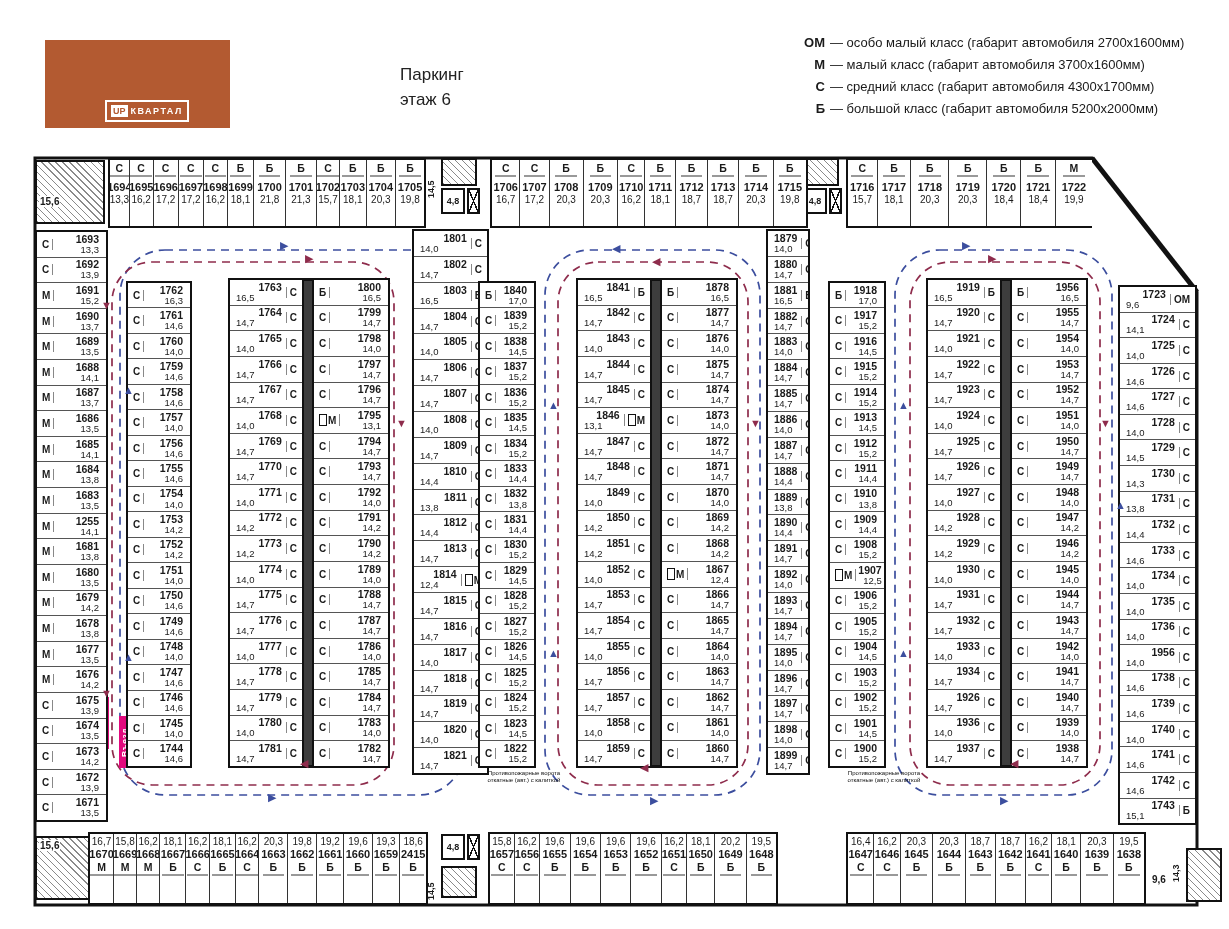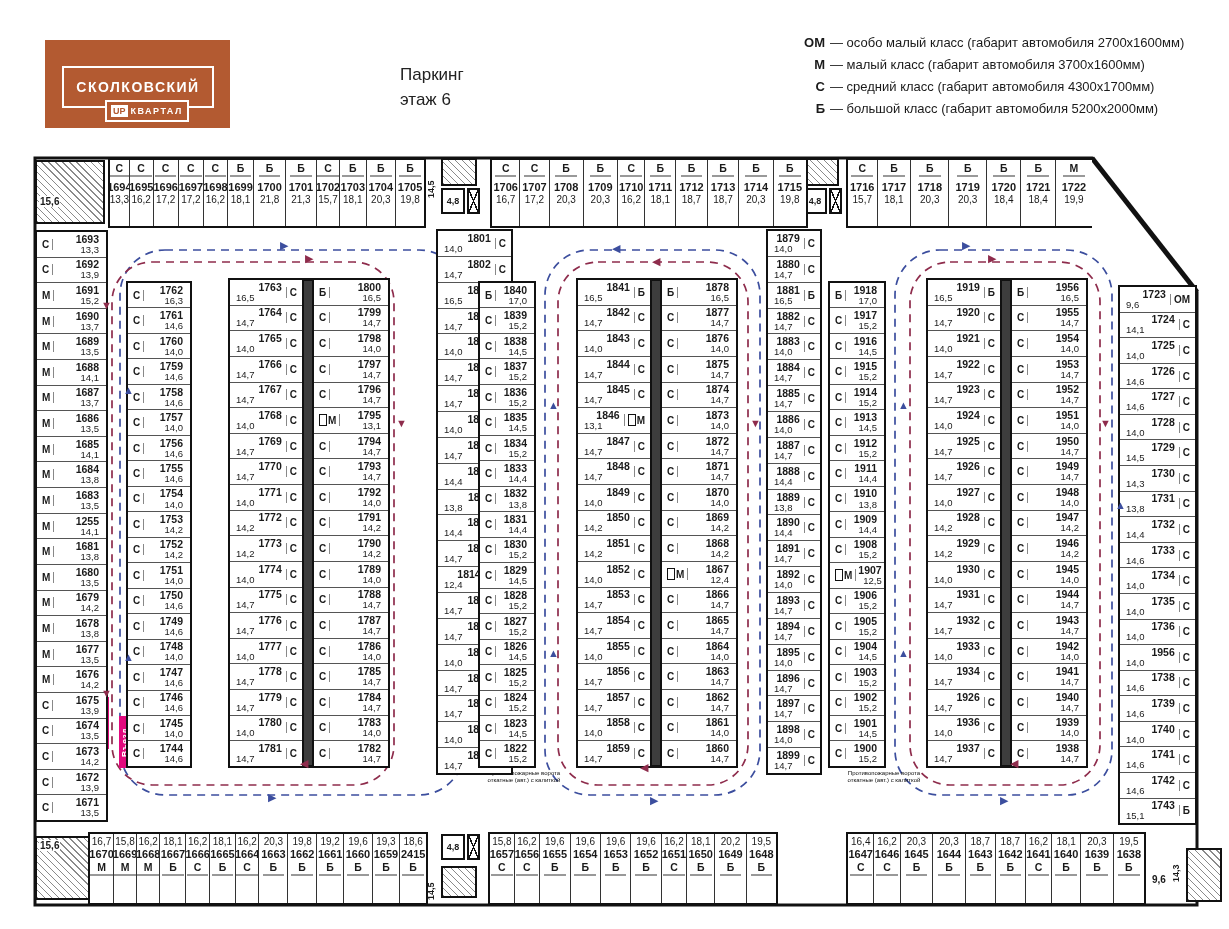--- a/index.html
+++ b/index.html
@@ -64,21 +64,20 @@
   .dim-total{font-weight:bold;font-size:9.5px;}
   .arr{position:absolute;font-size:11px;line-height:1;}
   .a-b{color:var(--lane-blue);} .a-r{color:var(--lane-red);}
 </style>
 </head>
 <body>
 
 <div id="page">
 
   <div id="logo" class="abs">
-    <div id="logo-frame" class="abs">СКОЛКОВСКИЙ</div>
     <div id="logo-badge" class="abs">
       <span class="up">UP</span>
       <span class="kv">КВАРТАЛ</span>
     </div>
   </div>
   <div id="plan-title" class="abs">
     <div>Паркинг</div>
     <div>этаж 6</div>
   </div>
   <div id="legend" class="abs">
@@ -1027,21 +1026,21 @@
           </div>
         </div>
         <div class="hspot side-left">
           <span class="hletter">С</span>
           <div class="na">
             <div class="num">1782</div>
             <div class="area">14,7</div>
           </div>
         </div>
       </div>
-      <div class="hcol" style="position: absolute; left: 436px; top: 229px; width: 77px; height: 546px;">
+      <div class="hcol" style="position: absolute; left: 412px; top: 229px; width: 77px; height: 546px;">
         <div class="hspot side-right">
           <div class="na">
             <div class="num">1801</div>
             <div class="area">14,0</div>
           </div>
           <span class="hletter">С</span>
         </div>
         <div class="hspot side-right">
           <div class="na">
             <div class="num">1802</div>
@@ -1581,21 +1580,21 @@
           </div>
         </div>
         <div class="hspot side-left">
           <span class="hletter">С</span>
           <div class="na">
             <div class="num">1860</div>
             <div class="area">14,7</div>
           </div>
         </div>
       </div>
-      <div class="hcol" style="position: absolute; left: 766px; top: 229px; width: 56px; height: 546px;">
+      <div class="hcol" style="position: absolute; left: 766px; top: 229px; width: 44px; height: 546px;">
         <div class="hspot side-right">
           <div class="na">
             <div class="num">1879</div>
             <div class="area">14,0</div>
           </div>
           <span class="hletter">С</span>
         </div>
         <div class="hspot side-right">
           <div class="na">
             <div class="num">1880</div>

